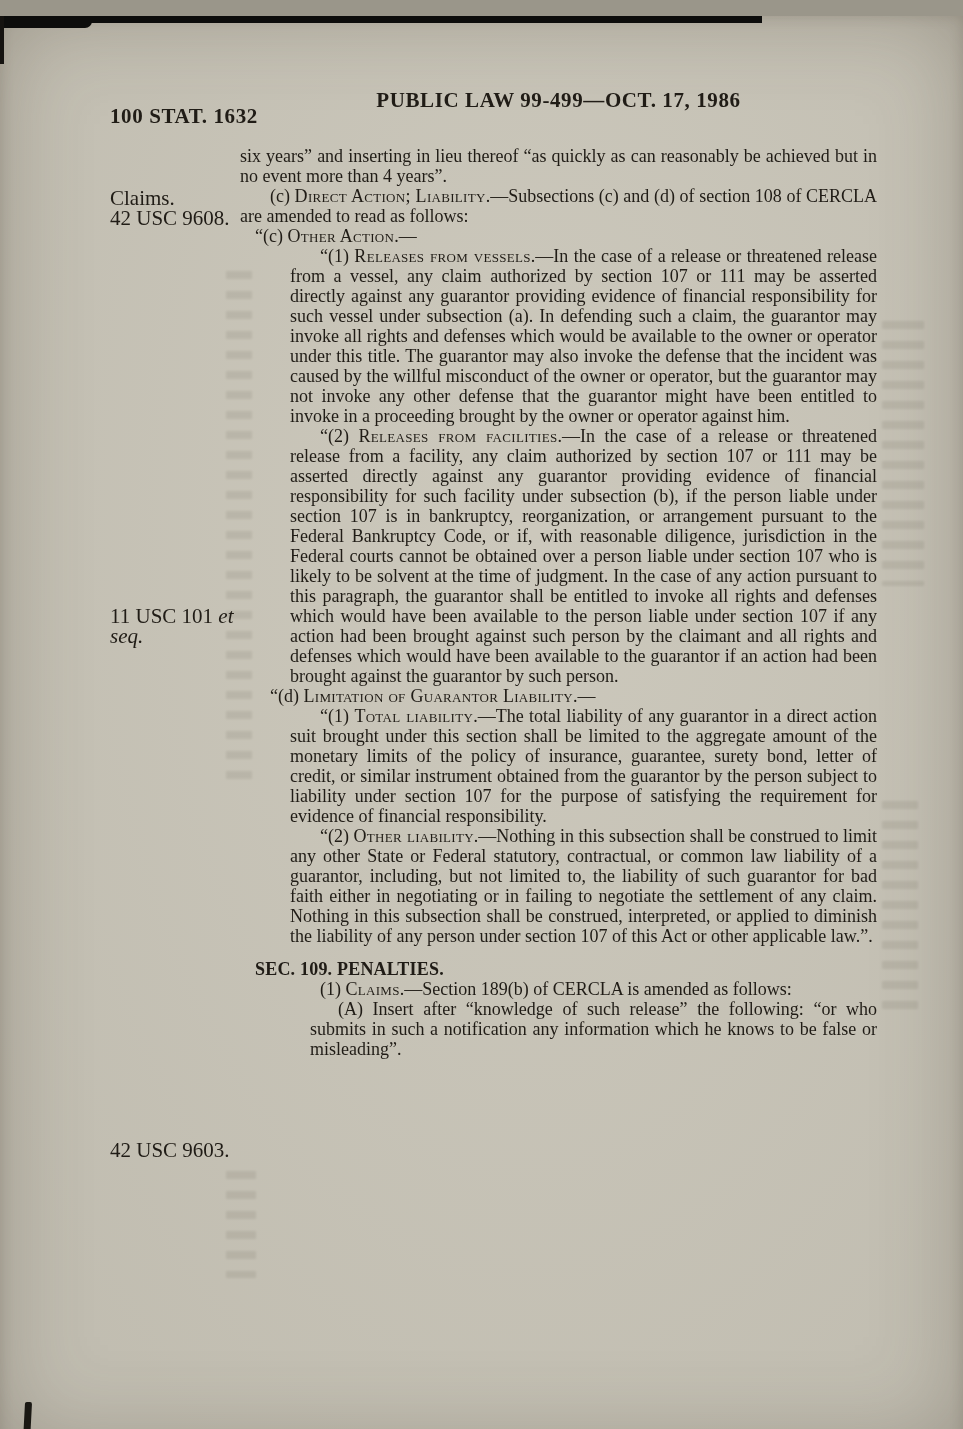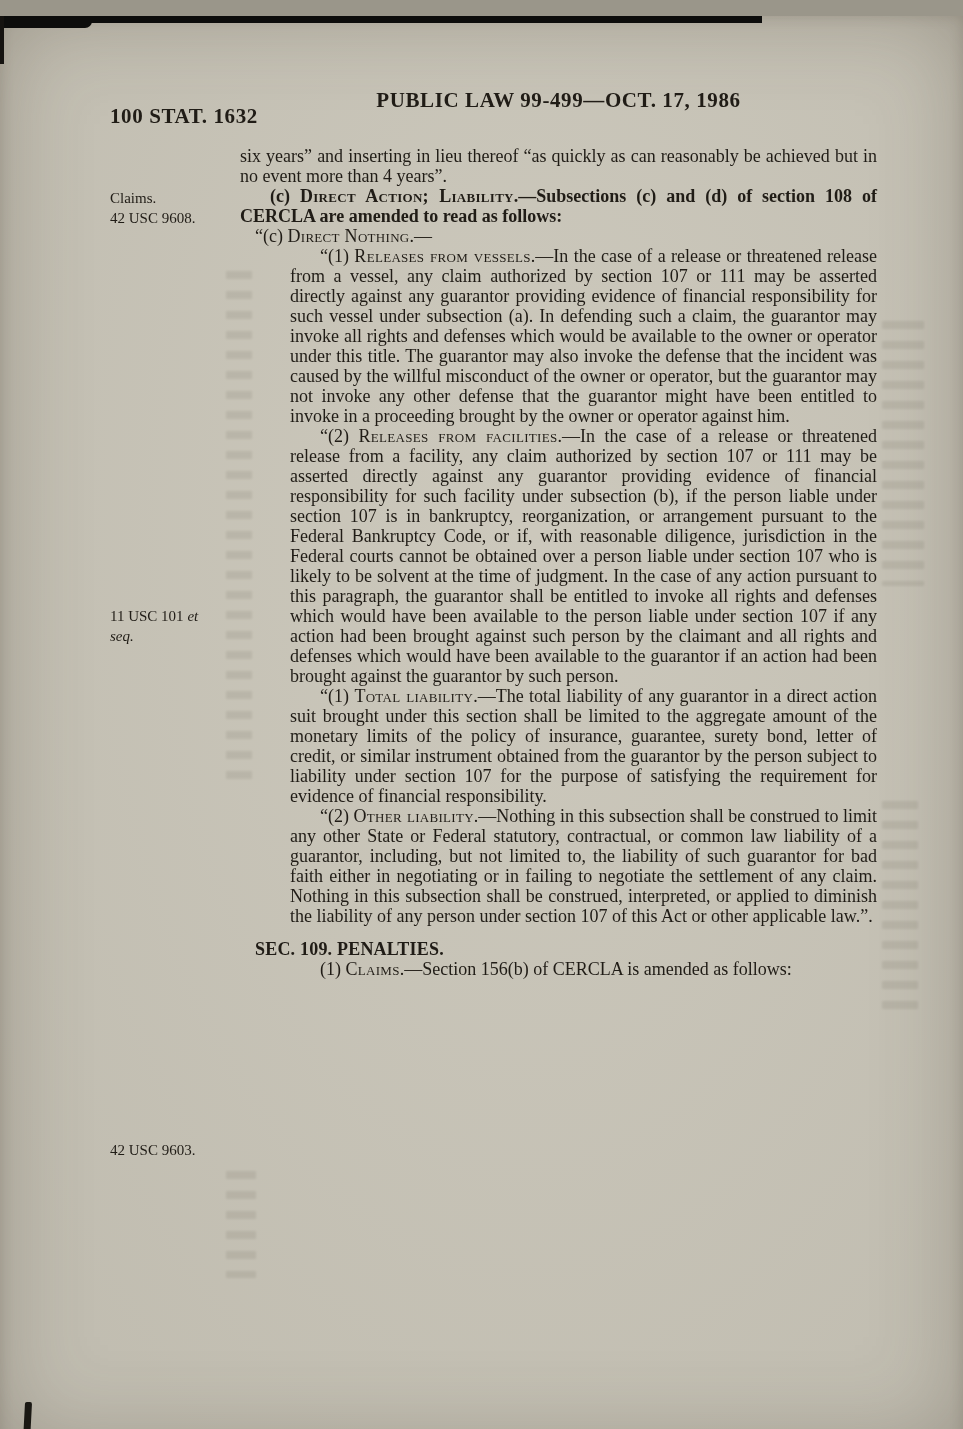--- a/index.html
+++ b/index.html
@@ -39,32 +39,32 @@
   }
   .para {
     margin: 0;
     text-align: justify;
     font-size: 18px;
     line-height: 20px;
     hyphens: none;
   }
   .sc { font-variant: small-caps; letter-spacing: 0.3px; }
   .p-cont  { text-indent: 0; }
-  .p-l0    { text-indent: 30px; font-weight: bold; }
+  .p-l0    { text-indent: 30px; }
   .p-head1 { text-indent: 15px; }
   .p-a     { text-indent: 40px; }
   .p-l1    { margin-left: 50px; text-indent: 30px; }
   .p-l2    { margin-left: 70px; text-indent: 28px; }
   .p-sec   { text-indent: 15px; font-weight: bold; font-size: 18px; letter-spacing: 0.2px; }
   .gap-before { margin-top: 13px; }
 
   
   .margin-note {
     position: absolute; left: 110px; width: 126px;
-    font-size: 15px; line-height: 20px;
+    font-size: 21px; line-height: 20px;
   }
   .note-line { white-space: nowrap; }
   .note-claims  { top: 172px; }
   .note-usc101  { top: 590px; }
   .note-usc9603 { top: 1124px; }
   .it { font-style: italic; }
 
   
   .artifact-top {
     position: absolute; top: 0; left: 0; width: 762px; height: 7px;
@@ -128,22 +128,24 @@
         <div class="note-line"><span class="it">seq.</span></div>
       </div>
       <div class="margin-note note-usc9603">
         <div class="note-line"><span>42 USC 9603.</span></div>
       </div>
     </aside>
 
   <main class="body-col" id="body-col">
       <p class="para p-cont"><span>six years” and inserting in lieu thereof “as quickly as can reasonably be achieved but in no event more than 4 years”.</span></p>
       <p class="para p-l0"><span>(c) </span><span class="sc">Direct Action; Liability</span><span>.—Subsections (c) and (d) of section 108 of CERCLA are amended to read as follows:</span></p>
-      <p class="para p-head1"><span>“(c) </span><span class="sc">Direct Nothing</span><span>.—</span></p>
+      <p class="para p-head1"><span>“(c) </span><span class="sc">Other Action</span><span>.—</span></p>
       <p class="para p-l1"><span>“(1) </span><span class="sc">Releases from vessels</span><span>.—In the case of a release or threatened release from a vessel, any claim authorized by section 107 or 111 may be asserted directly against any guarantor providing evidence of financial responsibility for such vessel under subsection (a). In defending such a claim, the guarantor may invoke all rights and defenses which would be available to the owner or operator under this title. The guarantor may also invoke the defense that the incident was caused by the willful misconduct of the owner or operator, but the guarantor may not invoke any other defense that the guarantor might have been entitled to invoke in a proceeding brought by the owner or operator against him.</span></p>
       <p class="para p-l1"><span>“(2) </span><span class="sc">Releases from facilities</span><span>.—In the case of a release or threatened release from a facility, any claim authorized by section 107 or 111 may be asserted directly against any guarantor providing evidence of financial responsibility for such facility under subsection (b), if the person liable under section 107 is in bankruptcy, reorganization, or arrangement pursuant to the Federal Bankruptcy Code, or if, with reasonable diligence, jurisdiction in the Federal courts cannot be obtained over a person liable under section 107 who is likely to be solvent at the time of judgment. In the case of any action pursuant to this paragraph, the guarantor shall be entitled to invoke all rights and defenses which would have been available to the person liable under section 107 if any action had been brought against such person by the claimant and all rights and defenses which would have been available to the guarantor if an action had been brought against the guarantor by such person.</span></p>
+      <p class="para p-l0"><span>“(d) </span><span class="sc">Limitation of Guarantor Liability</span><span>.—</span></p>
       <p class="para p-l1"><span>“(1) </span><span class="sc">Total liability</span><span>.—The total liability of any guarantor in a direct action suit brought under this section shall be limited to the aggregate amount of the monetary limits of the policy of insurance, guarantee, surety bond, letter of credit, or similar instrument obtained from the guarantor by the person subject to liability under section 107 for the purpose of satisfying the requirement for evidence of financial responsibility.</span></p>
       <p class="para p-l1"><span>“(2) </span><span class="sc">Other liability</span><span>.—Nothing in this subsection shall be construed to limit any other State or Federal statutory, contractual, or common law liability of a guarantor, including, but not limited to, the liability of such guarantor for bad faith either in negotiating or in failing to negotiate the settlement of any claim. Nothing in this subsection shall be construed, interpreted, or applied to diminish the liability of any person under section 107 of this Act or other applicable law.”.</span></p>
       <p class="para p-sec gap-before"><span>SEC. 109. PENALTIES.</span></p>
-      <p class="para p-l1"><span>(1) </span><span class="sc">Claims</span><span>.—Section 156(b) of CERCLA is amended as follows:</span></p>
+      <p class="para p-l1"><span>(1) </span><span class="sc">Claims</span><span>.—Section 189(b) of CERCLA is amended as follows:</span></p>
+      <p class="para p-l2"><span>(A) Insert after “knowledge of such release” the following: “or who submits in such a notification any information which he knows to be false or misleading”.</span></p>
     </main>
 
 </div>
 
 </body></html>

